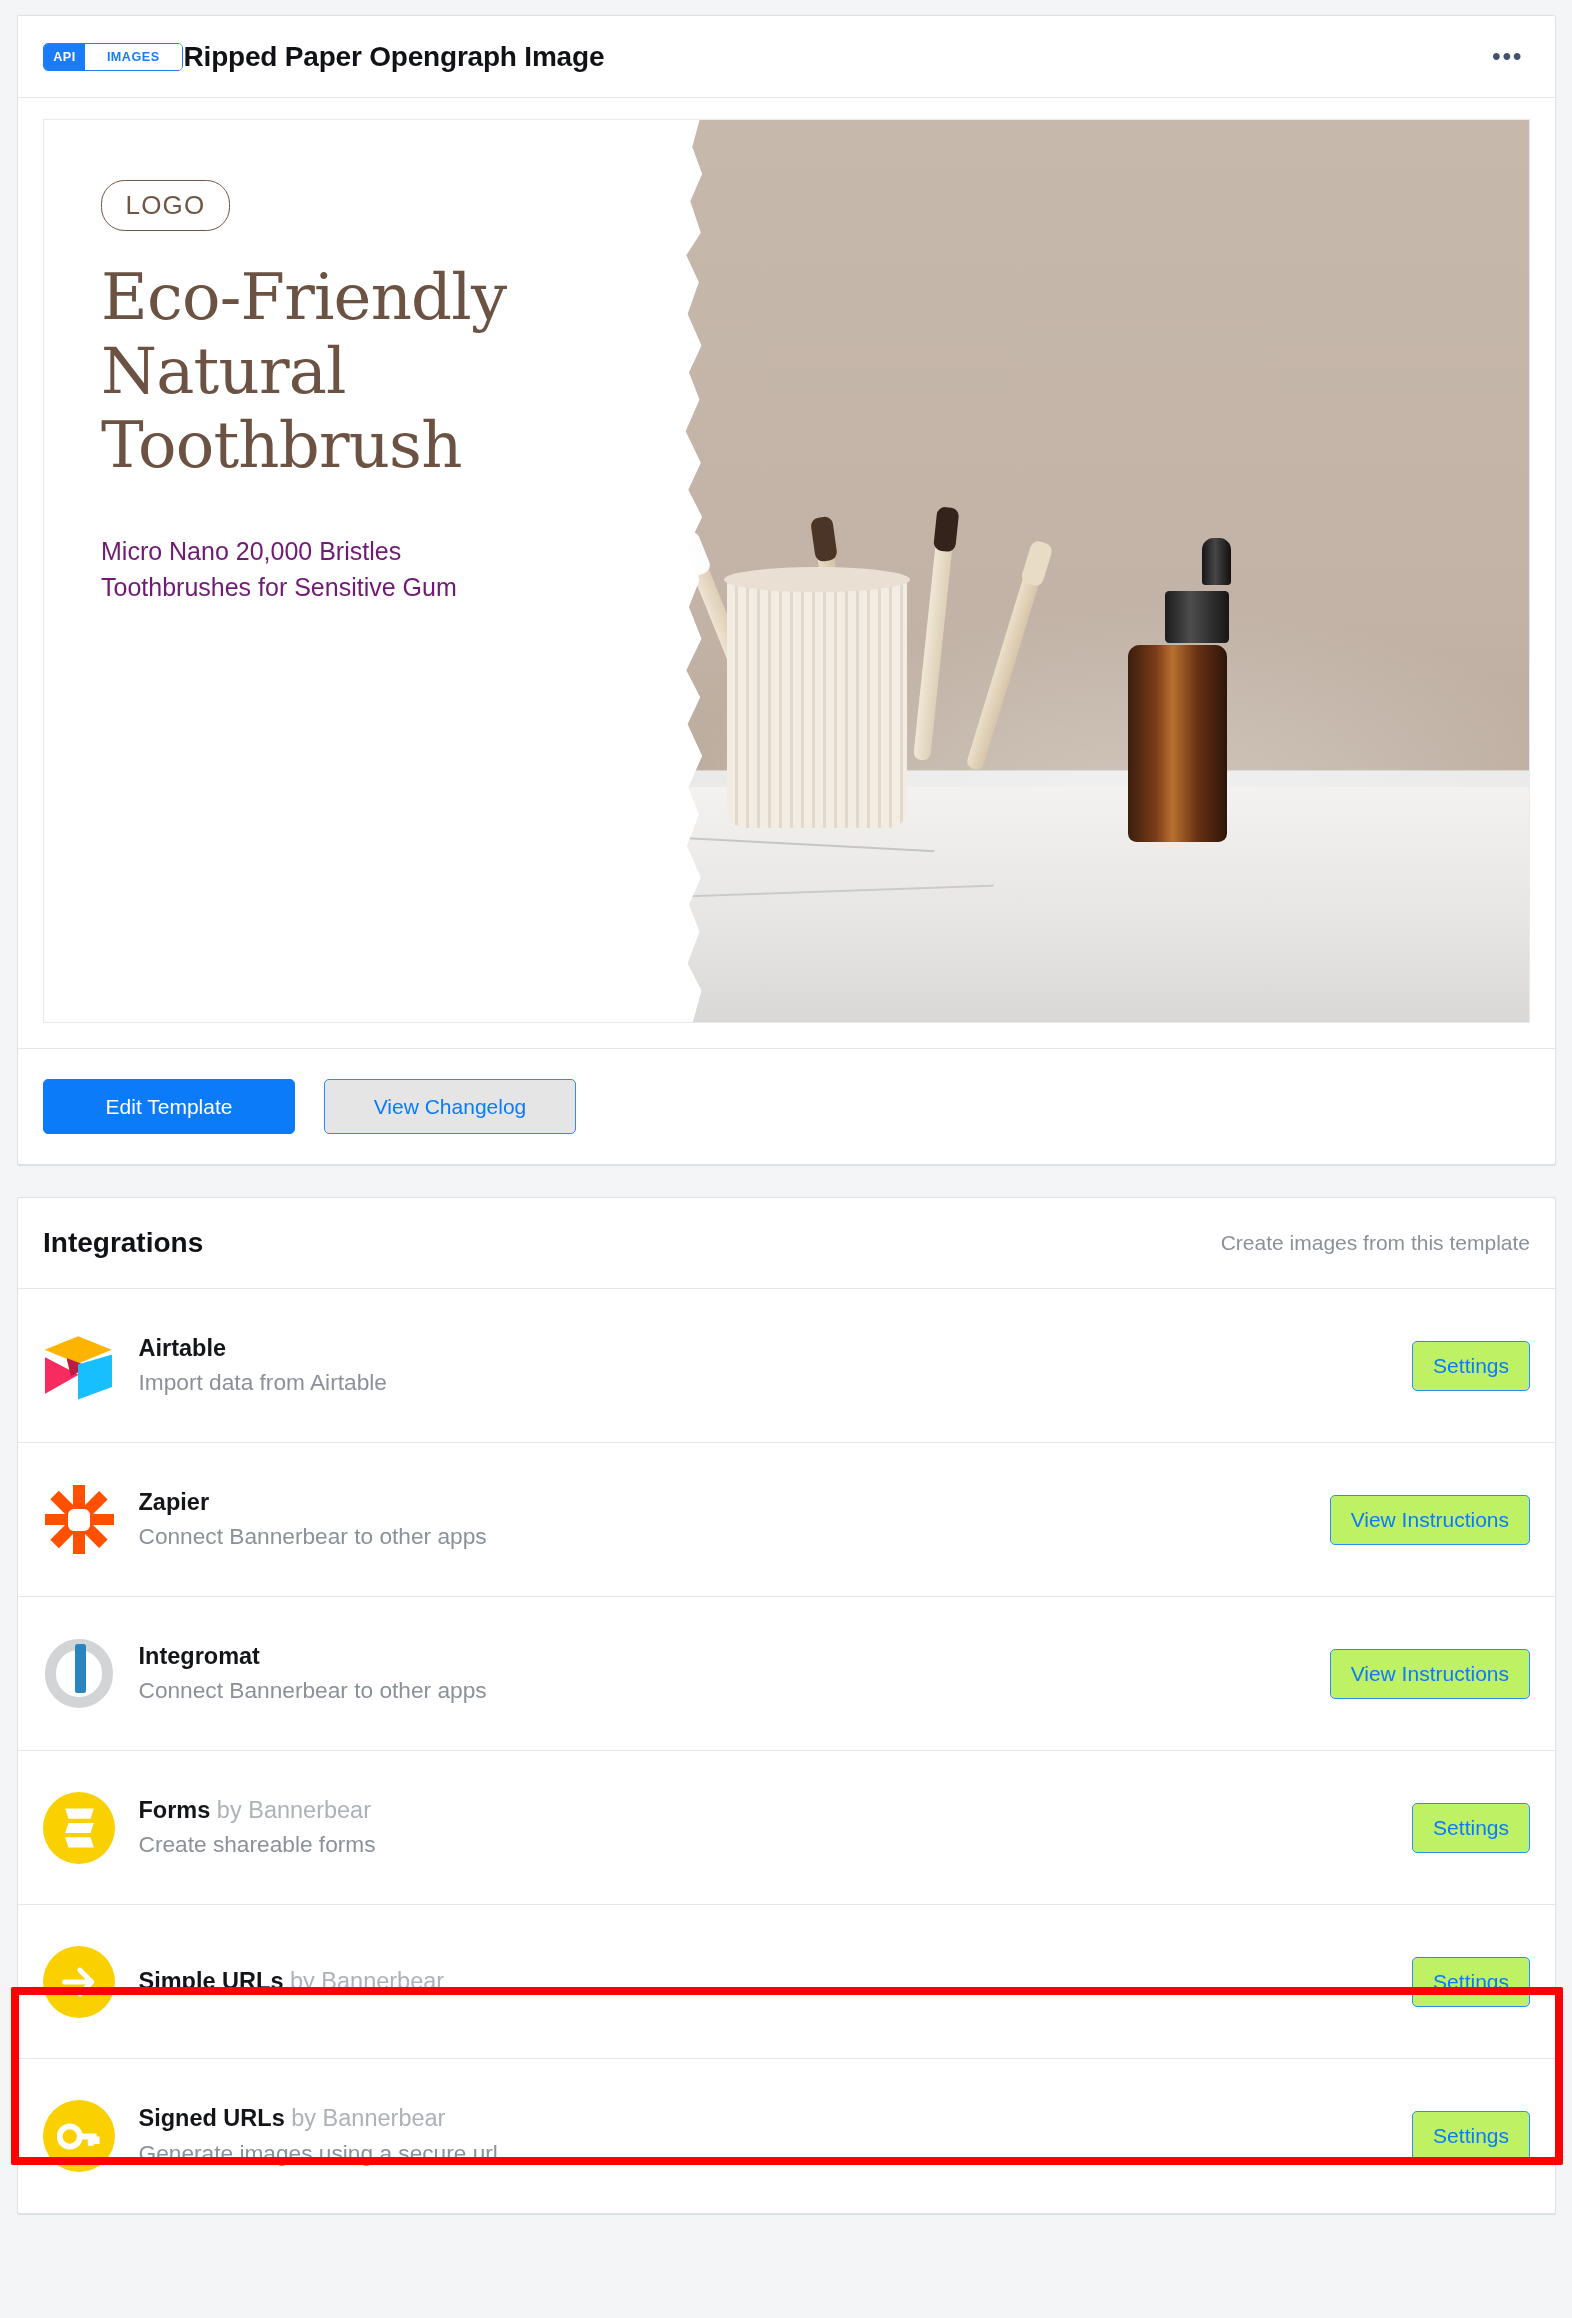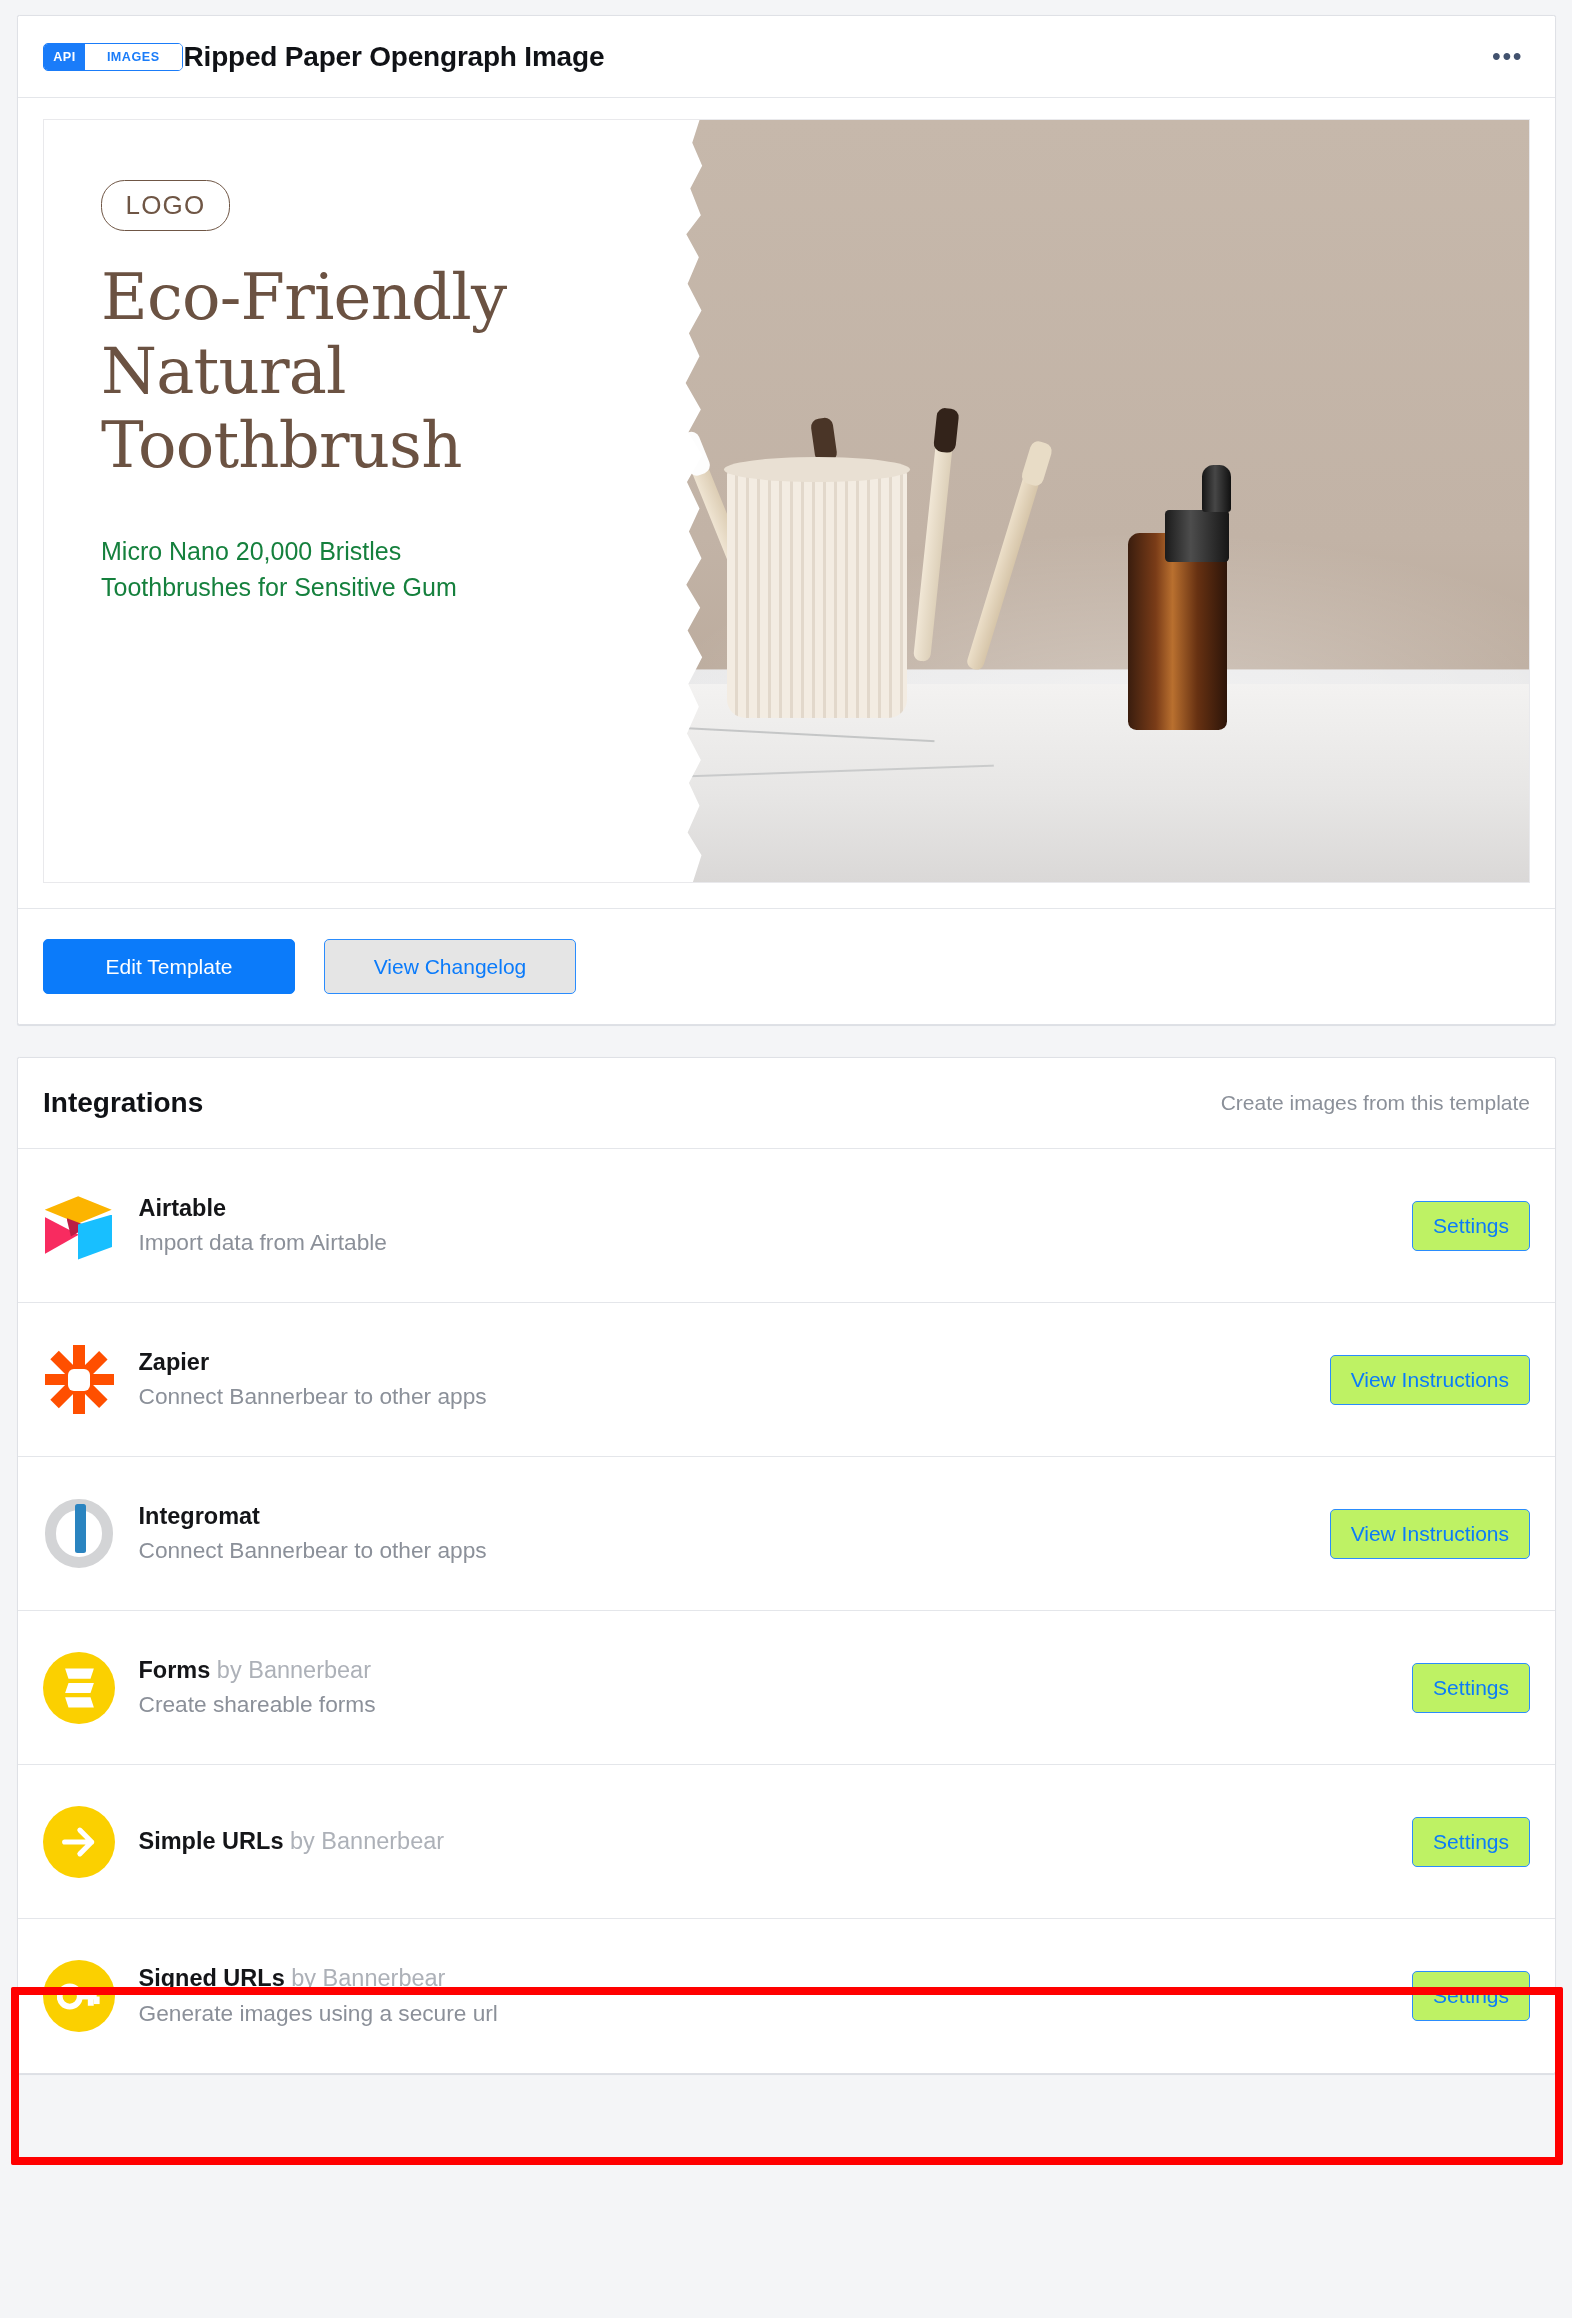--- a/index.html
+++ b/index.html
@@ -71,21 +71,21 @@
   }
   .toggle .knob {
     position: absolute; top: 2.5px; left: 2.5px;
     width: 17px; height: 17px; border-radius: 50%; background: #fff;
   }
   .lock-text { font-size: 18.5px; color: #7a7f88; }
 
   
   .preview-wrap { padding: 21px 25px 25px; border-bottom: 0.8px solid #e4e6ea; }
   .banner {
-    position: relative; width: 100%; height: 764px; overflow: hidden;
+    position: relative; width: 100%; height: 904px; overflow: hidden;
     border: 0.8px solid #e9e9ec; background: #fff;
   }
   .banner-photo {
     position: absolute; inset: 0; left: 0;
     background:
       radial-gradient(ellipse 55% 40% at 74% 78%, rgba(255,255,255,.35), rgba(255,255,255,0) 60%),
       linear-gradient(to bottom, #c6b8ab 0%, #c2b3a6 55%, #bcac9e 72%, #e9e9ea 72.2%, #efeeee 100%);
   }
   
   .ledge {
@@ -194,21 +194,21 @@
   .logo-pill {
     display:inline-block; border:1.7px solid #6f5645; border-radius: 23.5px;
     padding: 9.2px 23.5px; font-size: 26px; letter-spacing: 1.2px; color:#6f5645;
     font-family:"Liberation Sans", sans-serif;
   }
   .banner-h1 {
     margin-top: 30px; font-family:"DejaVu Serif", serif;
     font-size: 64px; line-height: 1.15; font-weight: 400; color:#6b5242; letter-spacing:-0.8px;
   }
   .banner-sub {
-    margin-top: 52px; font-size: 25px; line-height: 1.43; color:#15803d; max-width: 394px;
+    margin-top: 52px; font-size: 25px; line-height: 1.43; color:#701a75; max-width: 394px;
   }
 
   
   .actions { display:flex; gap: 29px; padding: 30px 25px; }
   .btn {
     font-size: 21px; border-radius: 5px; padding: 0 23.5px; height: 55px;
     display:flex; align-items:center; justify-content:center; cursor:pointer;
     font-family:"Liberation Sans", sans-serif;
   }
   .btn-primary { background:#0b7bfa; color:#fff; border:0.8px solid #0b7bfa; min-width: 252px; }

